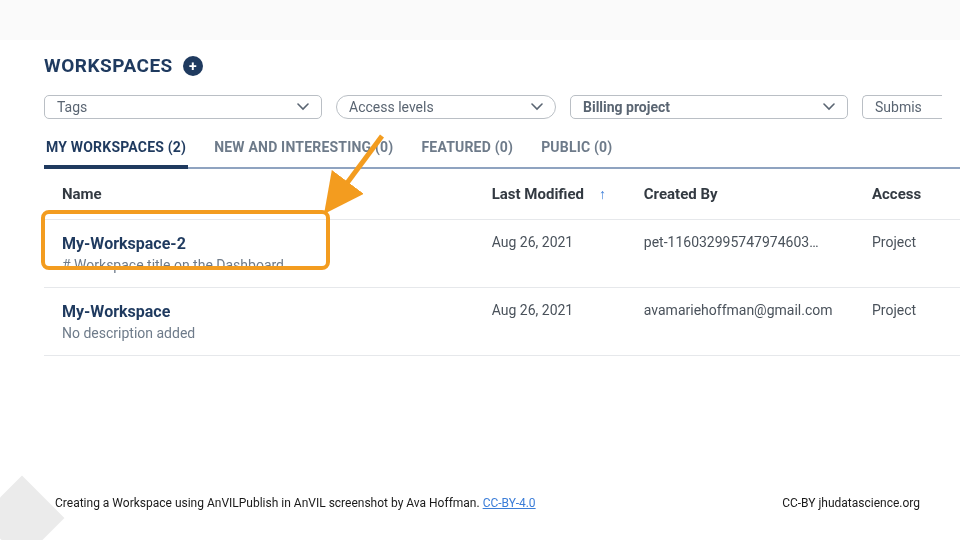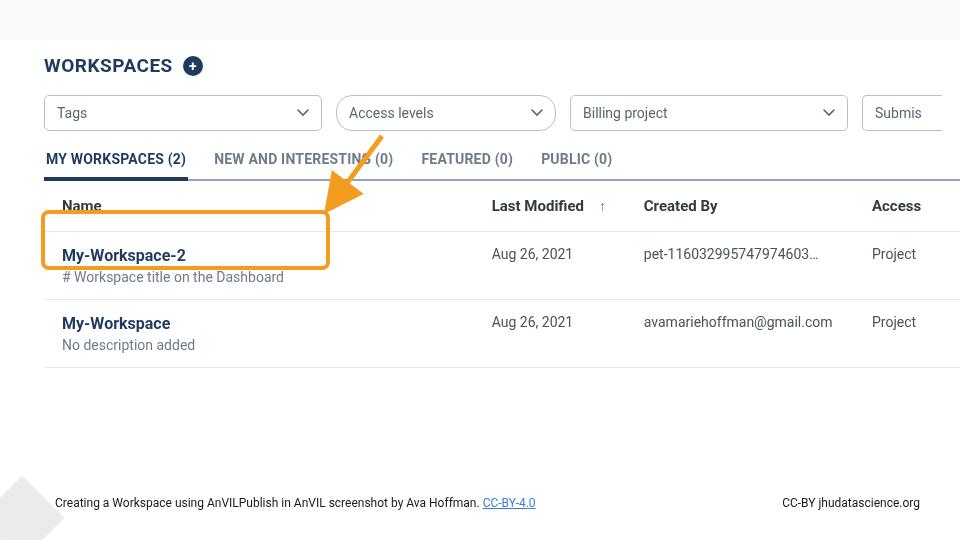--- a/index.html
+++ b/index.html
@@ -43,33 +43,33 @@
     font-weight: bold;
     cursor: pointer;
   }
   .filters-row {
     display: flex;
     gap: 14px;
   }
   .filter {
     border: 1px solid #babfc5;
     border-radius: 5px;
-    height: 36px;
+    height: 24px;
     display: flex;
     align-items: center;
     justify-content: space-between;
     padding: 0 12px;
     font-size: 14px;
     color: #5a6572;
     background: #fff;
     cursor: pointer;
   }
   .filter-tags { width: 278px; }
   .filter-access { width: 220px; border-radius: 16px; }
-  .filter-billing { width: 278px; }
+  .filter-billing { width: 278px; font-weight: bold; }
   .filter-submis { width: 80px; border-right: none; border-top-right-radius: 0; border-bottom-right-radius: 0; }
   .chevron {
     font-size: 12px;
     color: #5a6572;
   }
   .tabs-row {
     display: flex;
     margin-top: 20px;
     border-bottom: 2px solid #8fa3c0;
     gap: 24px;

